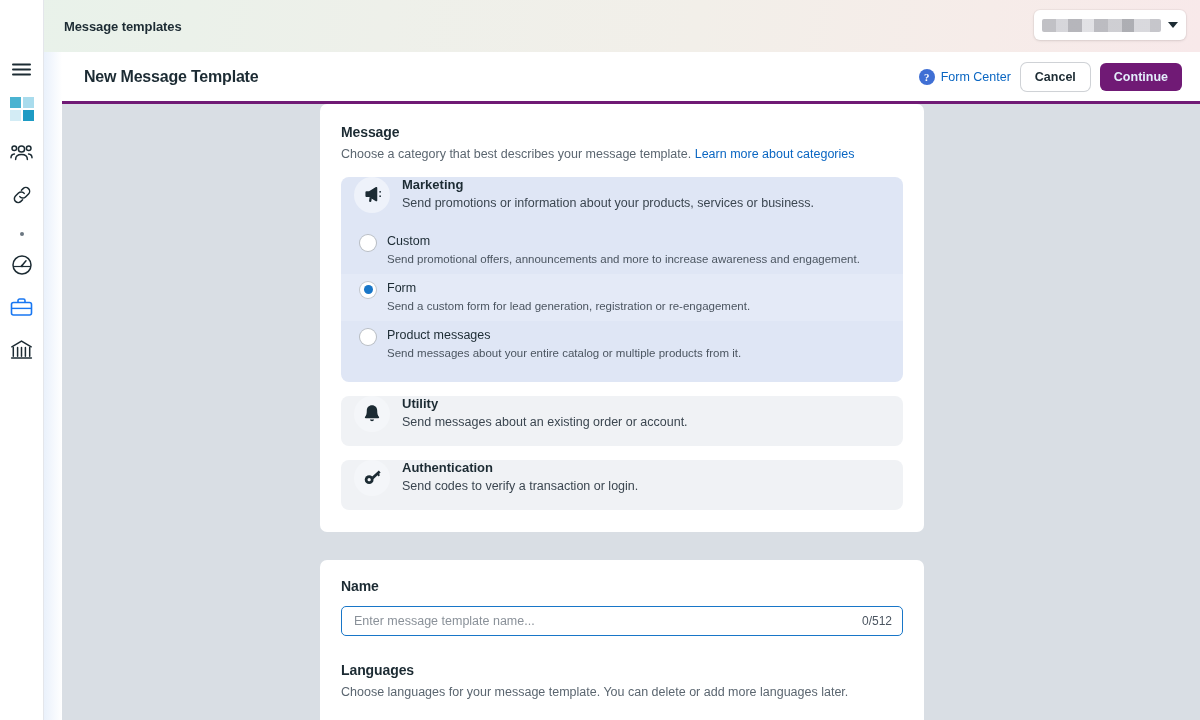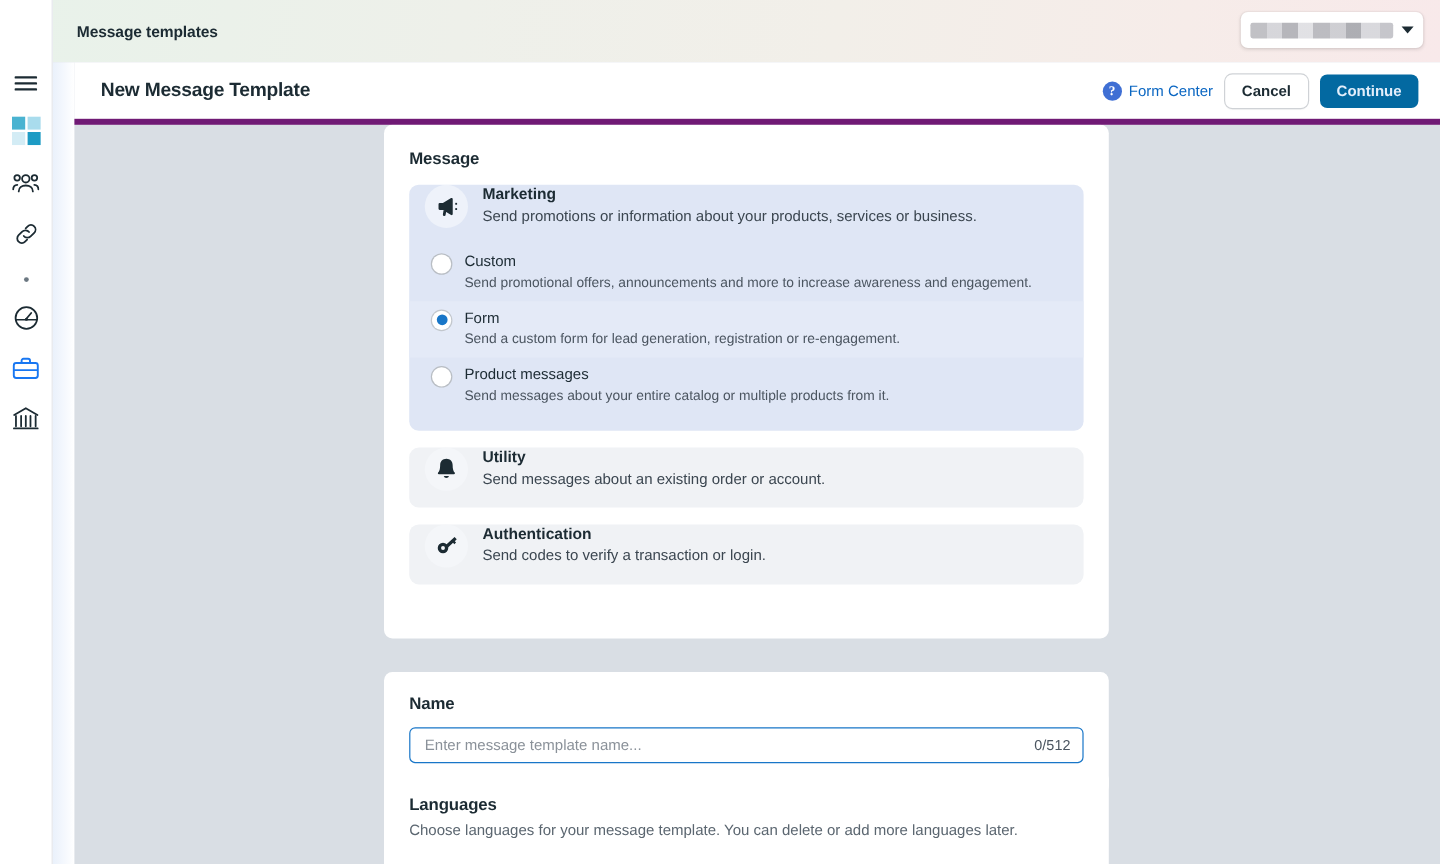--- a/index.html
+++ b/index.html
@@ -74,21 +74,21 @@
     position: absolute; top: 0; left: 0; width: 18px; height: 668px;
     background: linear-gradient(90deg, #eaf1fb 0%, #f3f7fd 45%, #ffffff 100%);
   }
 
   
   #card-header {
     position: absolute; top: 0; left: 18px;
     width: 1138px; height: 52px;
     background: #ffffff;
     display: flex; align-items: center;
-    border-bottom: 5px solid #701a75;
+    border-bottom: 3px solid #701a75;
   }
   #card-title {
     margin-left: 22px;
     font-size: 16px; font-weight: 700; color: #1c2b33; letter-spacing: -0.2px;
   }
   #header-actions {
     margin-left: auto; display: flex; align-items: center; gap: 10px; padding-right: 18px;
   }
   #help-center { display: flex; align-items: center; gap: 6px; cursor: pointer; }
   #help-center .label {
@@ -104,21 +104,21 @@
     height: 28px; border-radius: 6px; font-size: 12.5px; font-weight: 600;
     display: flex; align-items: center; justify-content: center;
     padding: 0 14px; cursor: pointer; border: none;
     font-family: Liberation Sans, sans-serif;
   }
   #btn-cancel {
     background: #ffffff; color: #1c2b33;
     box-shadow: 0 0 0 1px #cfd2d6, 0 1px 1px rgba(0,0,0,.04);
   }
   #btn-continue {
-    background: #0369a1; color: #e3eefb; cursor: default;
+    background: #701a75; color: #e3eefb; cursor: default;
   }
 
   
   #content-col {
     position: absolute; top: 52px; left: 18px;
     width: 1138px; height: 616px;
     overflow: hidden;
   }
   .card {
     position: absolute; left: 258px; width: 604px;
@@ -306,20 +306,24 @@
       <button class="btn" id="btn-cancel">Cancel</button>
       <button class="btn" id="btn-continue">Continue</button>
     </div>
   </div>
 
   <div id="content-col">
 
     <div class="card" id="card-category">
       <div class="card-pad">
         <div class="sec-title">Message</div>
+        <div class="sec-sub">
+          <span>Choose a category that best describes your message template.</span>
+          <a href="#">Learn more about categories</a>
+        </div>
 
         <div class="cat-block selected">
           <div class="cat-head">
             <div class="cat-icon">
               <svg width="21" height="21" viewBox="0 0 22 22">
                 <path d="M14.6 3.2 7.4 7.6H4.6a1 1 0 0 0-1 1v4a1 1 0 0 0 1 1h2.8l7.2 4.4c.6.4 1.4-.1 1.4-.8V4c0-.7-.8-1.2-1.4-.8z" fill="#1c2b33"></path>
                 <path d="M7.9 14.2h2.5l-.6 3.6a1.2 1.2 0 0 1-2.4-.1z" fill="#1c2b33"></path>
                 <rect x="18.2" y="7.4" width="1.6" height="1.6" fill="#1c2b33"></rect>
                 <rect x="18.2" y="12" width="1.6" height="1.6" fill="#1c2b33"></rect>
               </svg>

